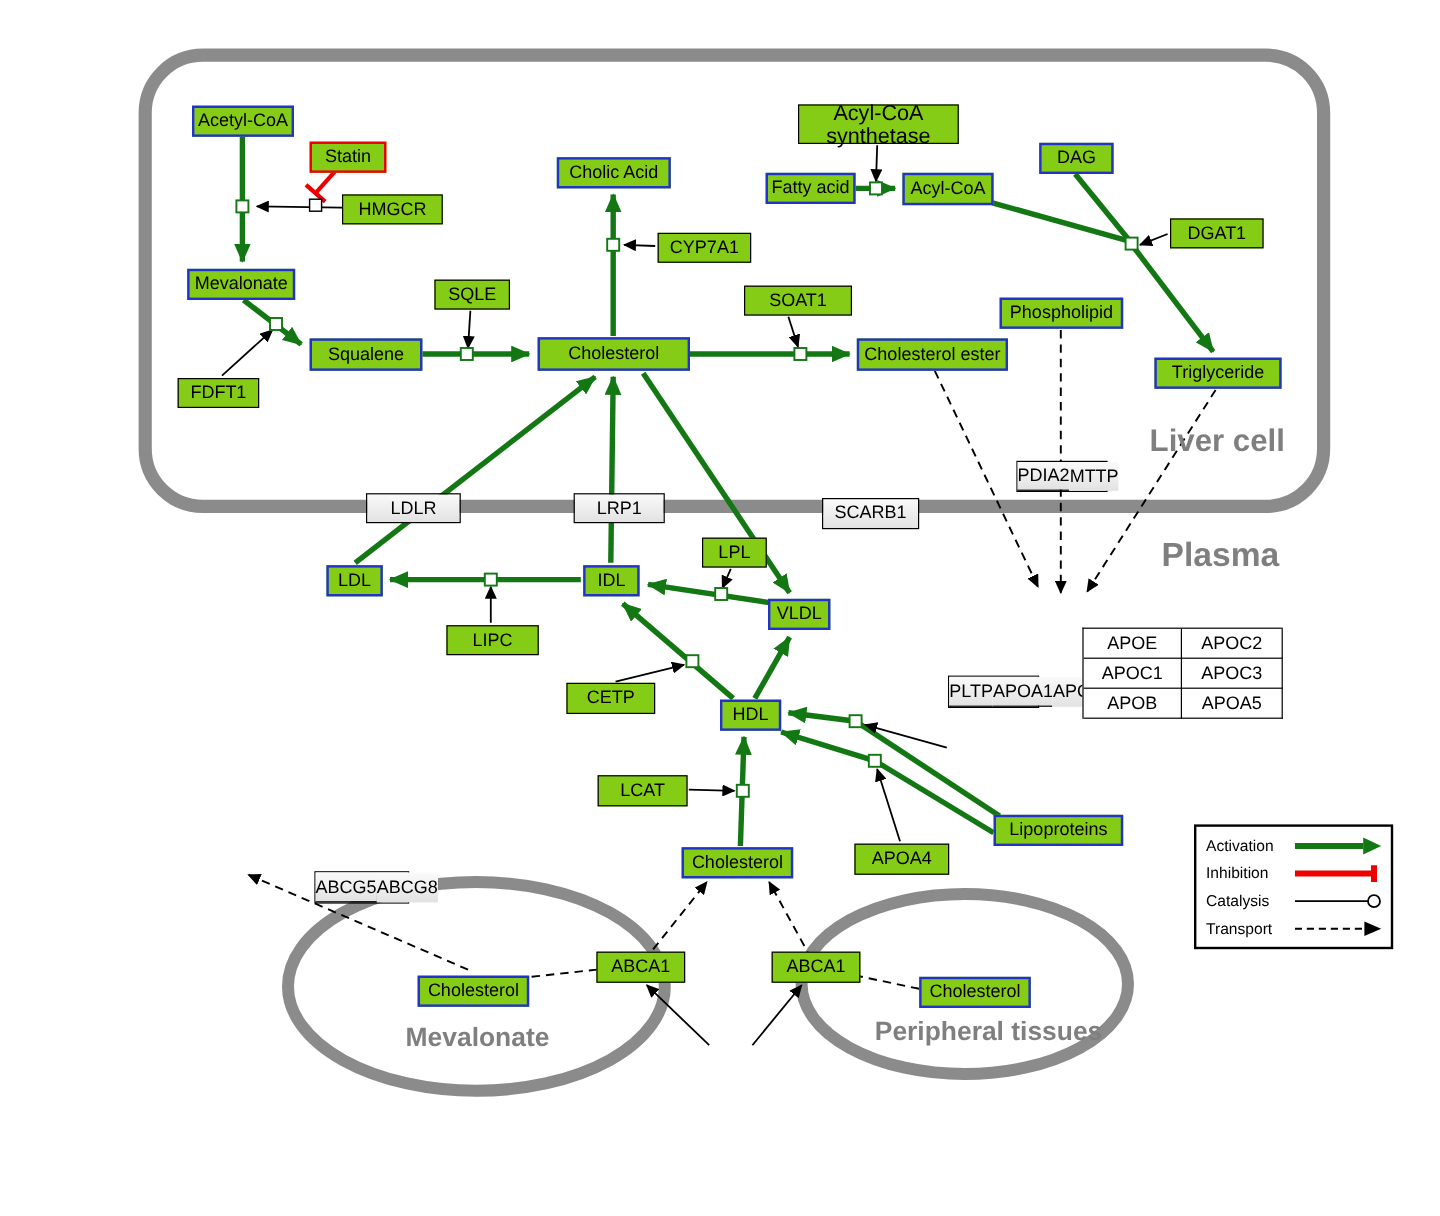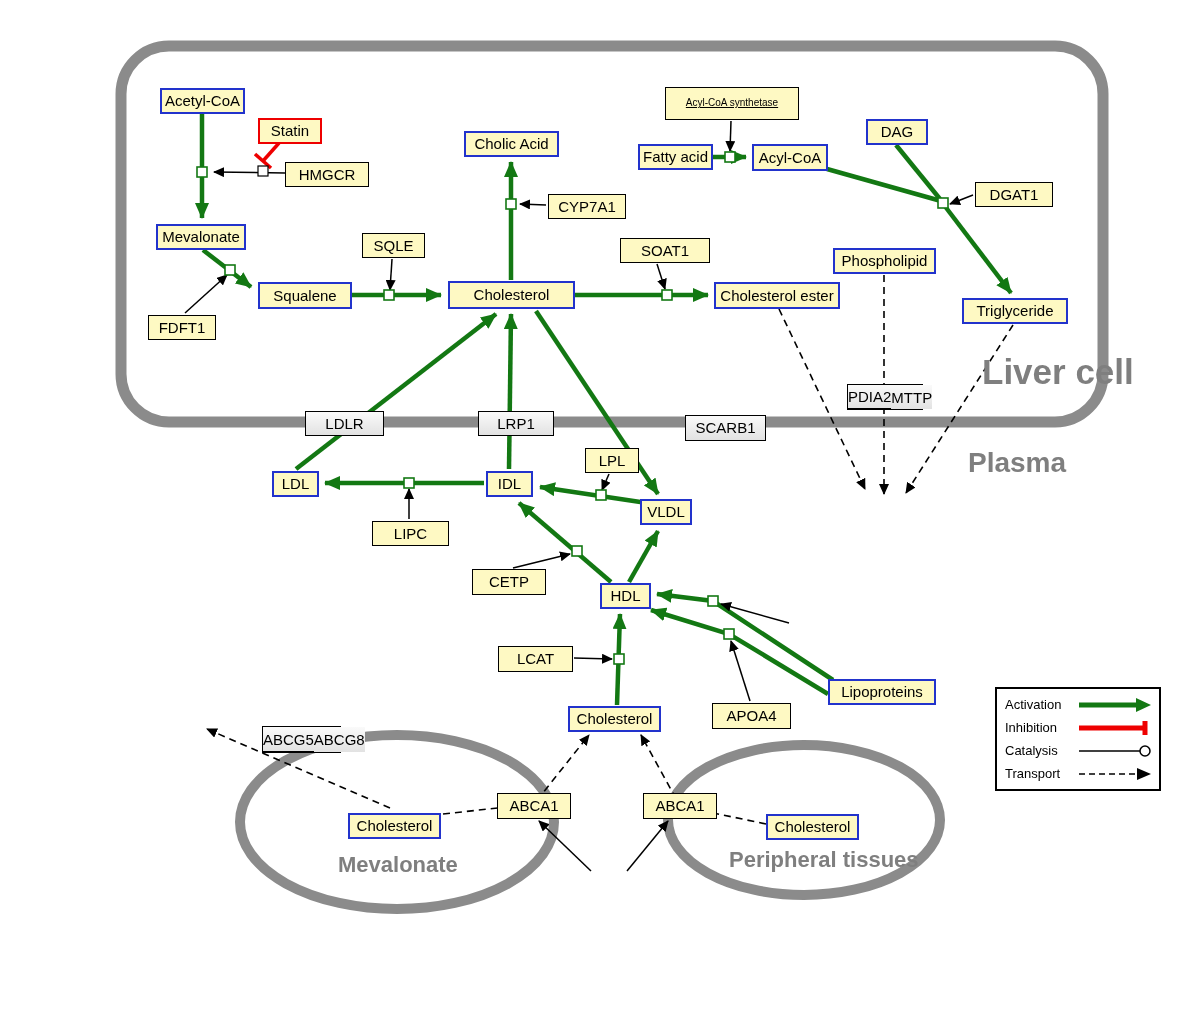--- a/index.html
+++ b/index.html
@@ -3,28 +3,28 @@
 <meta charset="utf-8">
 <title>Pathway diagram</title>
 <style>
   * { box-sizing: border-box; }
   html,body { margin:0; padding:0; background:#fff; font-family:"Liberation Sans",sans-serif; }
   .canvas { position:relative; width:1200px; height:1013px; background:#fff; overflow:hidden; }
   .edges { position:absolute; left:0; top:0; z-index:1; }
   .node {
     position:absolute; z-index:3;
     display:flex; align-items:center; justify-content:center;
-    text-align:center; font-size:15px; color:#000; background:#fef9c3;
+    text-align:center; font-size:15px; color:#000; background:#84cc16;
     white-space:nowrap; line-height:1.05;
   }
   .metab { border:2px solid #2233cc; }
   .gene  { border:1px solid #000; }
   .inhib { border:2px solid #ee0000; }
   .shaded { background:linear-gradient(#fafafa,#e2e2e2); }
-  .two-line { white-space:normal; font-size:10px; padding:0 6px;text-decoration:underline; }
+  .two-line { white-space:normal; font-size:18px; padding:0 6px; }
   .stack { position:absolute; z-index:3; display:flex; flex-direction:row; border:1px solid #000; }
   .stack .cell {
     display:flex; align-items:center; justify-content:center;
     font-size:15px; background:linear-gradient(#fafafa,#e2e2e2);
     border-bottom:1px solid #000;
   }
   .stack .cell:last-child { border-bottom:none; }
   .apo-table { position:absolute; z-index:3; display:grid; grid-template-columns:82px 84px; border-top:1px solid #000; border-left:1px solid #000; background:#fff; }
   .apo-table .cell { height:25px; display:flex; align-items:center; justify-content:center; font-size:15px; border-right:1px solid #000; border-bottom:1px solid #000; }
   .comp-label { position:absolute; z-index:2; font-weight:bold; color:#7f7f7f; }
@@ -118,21 +118,21 @@
       <rect x="404" y="478" width="10" height="10"></rect>
       <rect x="596" y="490" width="10" height="10"></rect>
       <rect x="572" y="546" width="10" height="10"></rect>
       <rect x="614" y="654" width="10" height="10"></rect>
       <rect x="708" y="596" width="10" height="10"></rect>
       <rect x="724" y="629" width="10" height="10"></rect>
       <rect x="258" y="166" width="10" height="10" stroke="#000000" stroke-width="1.2"></rect>
     </g>
   </svg>
 
-  <div class="comp-label" style="left:958px;top:352px;font-size:35px;margin-left:24px;">Liver cell</div>
+  <div class="comp-label" style="left:958px;top:352px;font-size:26px;">Liver cell</div>
   <div class="comp-label" style="left:968px;top:447px;font-size:28px;">Plasma</div>
   <div class="comp-label" style="left:338px;top:852px;font-size:22px;">Mevalonate</div>
   <div class="comp-label" style="left:708px;top:847px;font-size:22px;margin-left:21px;">Peripheral tissues</div>
 
   <div class="node metab" style="left:160px;top:88px;width:85px;height:26px">Acetyl-CoA</div>
   <div class="node inhib" style="left:258px;top:118px;width:64px;height:26px">Statin</div>
   <div class="node metab" style="left:156px;top:224px;width:90px;height:26px">Mevalonate</div>
   <div class="node metab" style="left:258px;top:282px;width:94px;height:27px">Squalene</div>
   <div class="node metab" style="left:464px;top:131px;width:95px;height:26px">Cholic Acid</div>
   <div class="node metab" style="left:448px;top:281px;width:127px;height:28px">Cholesterol</div>
@@ -167,27 +167,40 @@
   <div class="node gene" style="left:498px;top:646px;width:75px;height:26px">LCAT</div>
   <div class="node gene" style="left:712px;top:703px;width:79px;height:26px">APOA4</div>
   <div class="node gene" style="left:497px;top:793px;width:74px;height:26px">ABCA1</div>
   <div class="node gene" style="left:643px;top:793px;width:74px;height:26px">ABCA1</div>
 
   <div class="stack" style="left:847px;top:384px;width:76px">
     <div class="cell" style="height:24px">PDIA2</div>
     <div class="cell" style="height:24px">MTTP</div>
   </div>
 
+  <div class="stack" style="left:790px;top:563px;width:76px">
+    <div class="cell" style="height:25px">PLTP</div>
+    <div class="cell" style="height:25px">APOA1</div>
+    <div class="cell" style="height:25px">APOA2</div>
+  </div>
 
   <div class="stack" style="left:262px;top:726px;width:79px">
     <div class="cell" style="height:25px">ABCG5</div>
     <div class="cell" style="height:25px">ABCG8</div>
   </div>
 
 
+  <div class="apo-table" style="left:902px;top:523px">
+    <div class="cell">APOE</div>
+    <div class="cell">APOC2</div>
+    <div class="cell">APOC1</div>
+    <div class="cell">APOC3</div>
+    <div class="cell">APOB</div>
+    <div class="cell">APOA5</div>
+  </div>
 
   <div class="legend" style="left:995px;top:687px;width:166px;height:104px">
     <div class="row">
       <span>Activation</span>
       <svg class="sym" width="72" height="16">
         <line x1="0" y1="8" x2="57" y2="8" stroke="#137813" stroke-width="5"></line>
         <polygon points="57,1 72,8 57,15" fill="#137813"></polygon>
       </svg>
     </div>
     <div class="row">

